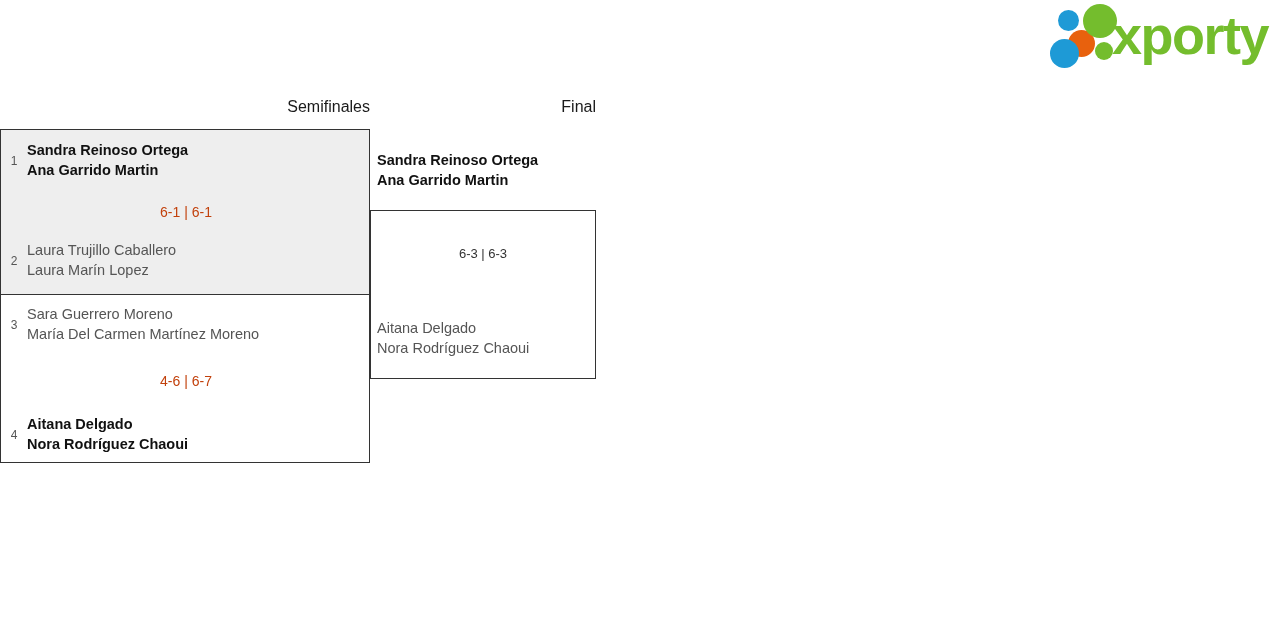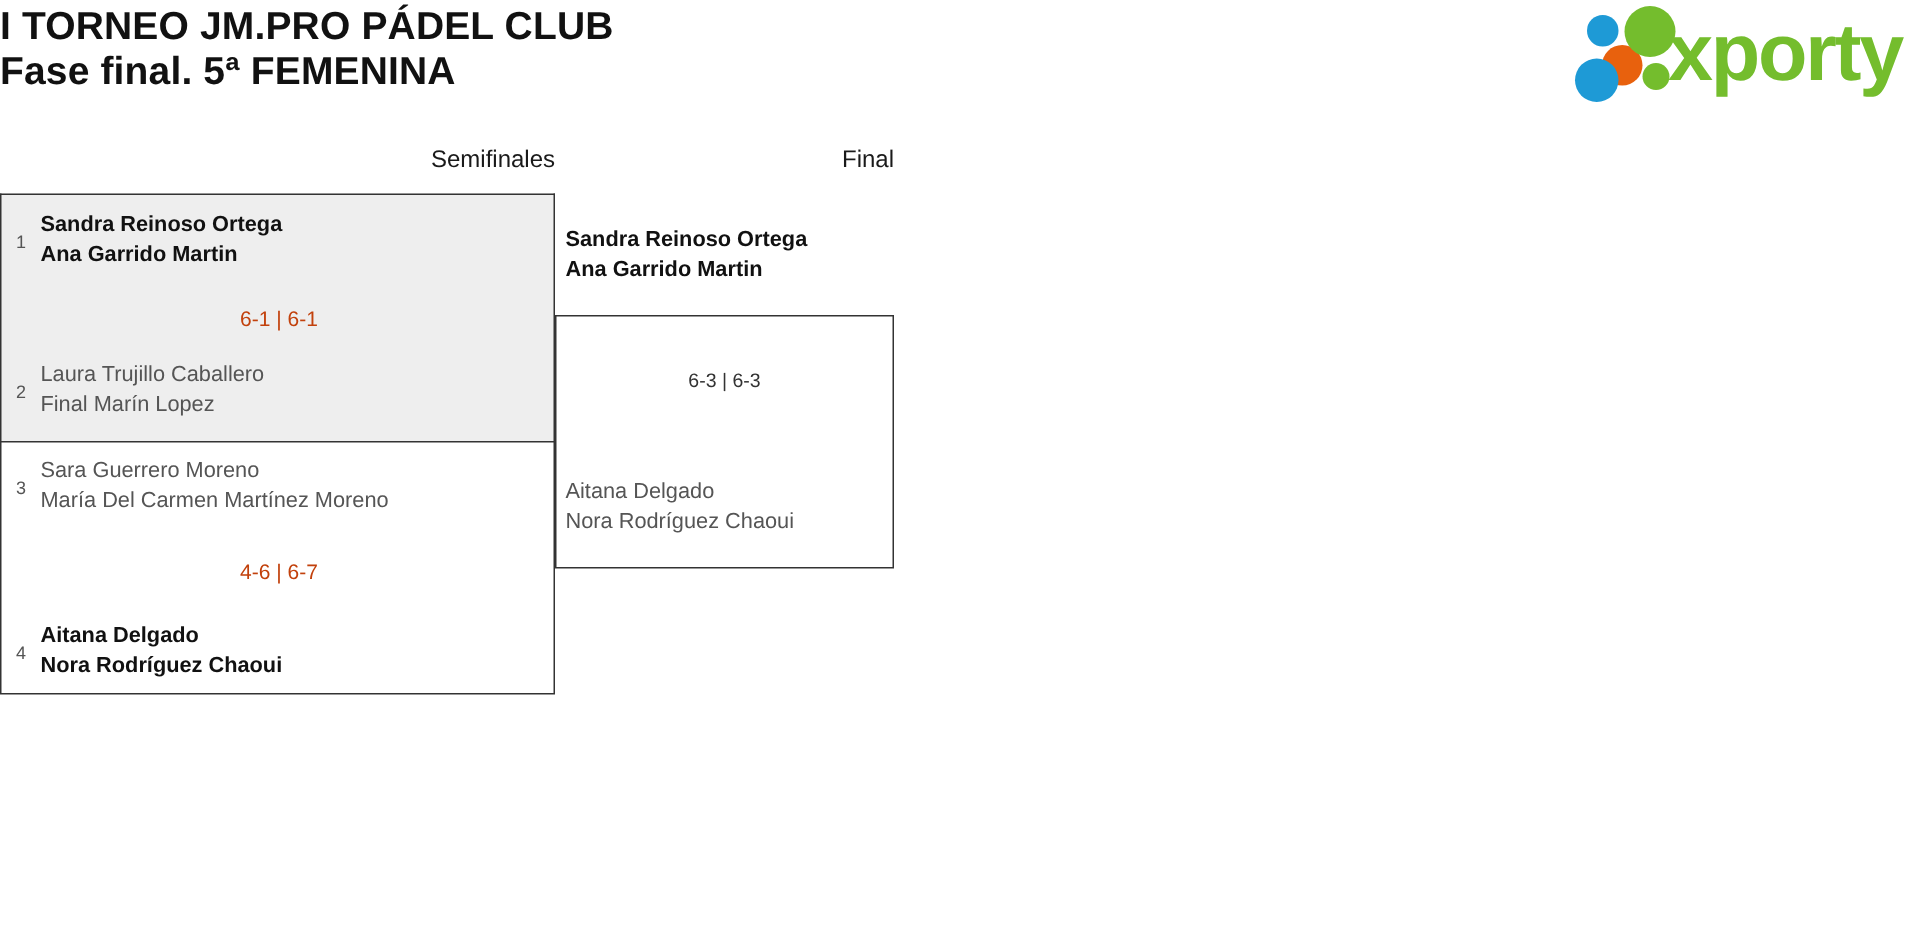--- a/index.html
+++ b/index.html
@@ -163,24 +163,20 @@
     font-size: 13px;
     color: #333333;
     white-space: nowrap;
   }
 </style>
 </head>
 <body>
 
 <div id="header">
 
-  <div id="title-block">
-    <span class="title-line">I TORNEO JM.PRO PÁDEL CLUB</span>
-    <span class="title-line">Fase final. 5ª FEMENINA</span>
-  </div>
 
   <div id="logo">
     <div id="logo-dots">
       <span class="dot" id="dot-blue-sm"></span>
       <span class="dot" id="dot-orange"></span>
       <span class="dot" id="dot-blue-lg"></span>
       <span class="dot" id="dot-green-lg"></span>
       <span class="dot" id="dot-green-sm"></span>
     </div>
     <div id="logo-word">xporty</div>
@@ -199,21 +195,21 @@
       <span class="team-names">
         <span class="nm">Sandra Reinoso Ortega</span>
         <span class="nm">Ana Garrido Martin</span>
       </span>
     </div>
     <div class="score" id="sf1-score">6-1 | 6-1</div>
     <div class="team-row loser" id="sf1-bottom">
       <span class="seed">2</span>
       <span class="team-names">
         <span class="nm">Laura Trujillo Caballero</span>
-        <span class="nm">Final Marín Lopez</span>
+        <span class="nm">Laura Marín Lopez</span>
       </span>
     </div>
   </div>
 
   <div class="match-box" id="match-sf2">
     <div class="team-row loser" id="sf2-top">
       <span class="seed">3</span>
       <span class="team-names">
         <span class="nm">Sara Guerrero Moreno</span>
         <span class="nm">María Del Carmen Martínez Moreno</span>

